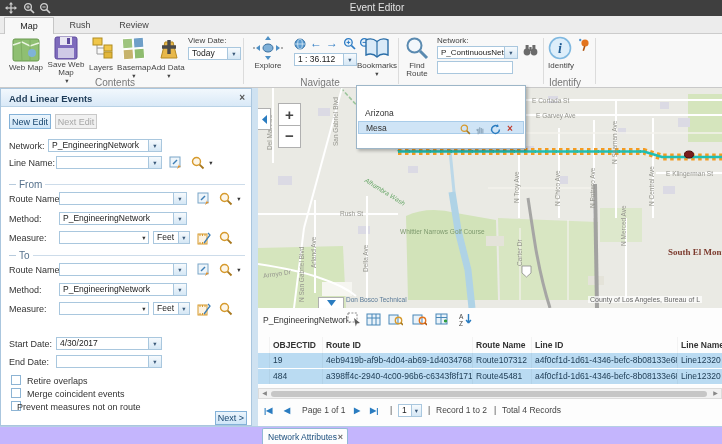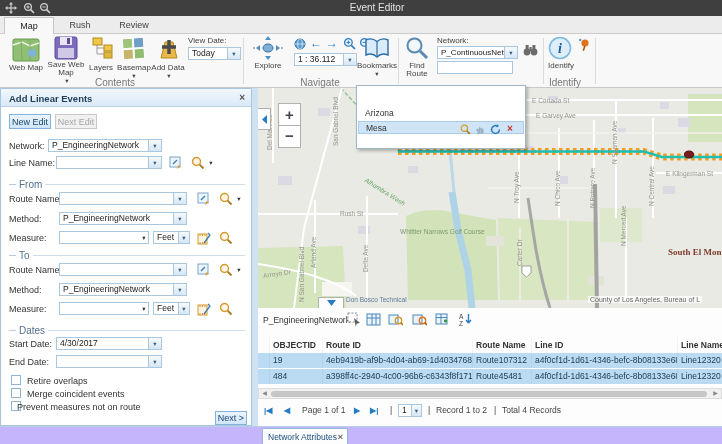--- a/index.html
+++ b/index.html
@@ -324,25 +324,20 @@
   <svg class="abs" style="left:196px;top:213px" width="14" height="14" viewBox="0 0 14 14">
       <rect x="1" y="3" width="9" height="10" fill="#fdf3e2" stroke="#d69a2d"></rect>
       <path d="M3 3v2 M5.5 3v2 M8 3v2 M3 13v-2 M5.5 13v-2 M8 13v-2" stroke="#d69a2d"></path>
       <path d="M11 2 l2 2 -6 8" fill="none" stroke="#3e7fb5" stroke-width="1.3"></path>
     </svg>
   <svg class="abs" style="left:218px;top:213px" width="14" height="14" viewBox="0 0 14 14">
       <circle cx="5.5" cy="5.5" r="4" fill="#fdf6e8" stroke="#d69a2d" stroke-width="1.4"></circle>
       <line x1="8.6" y1="8.6" x2="12.5" y2="12.5" stroke="#a8781e" stroke-width="1.8"></line>
     </svg>
 
-  <div class="abs sect" style="left:8px;top:236px;width:236px">
-    <span class="pre-dash"></span>
-      <span class="t">Dates</span>
-      <span class="line"></span>
-  </div>
   <div class="abs plabel" style="left:8px;top:250px">Start Date:</div>
   <div class="abs dd" style="left:55px;top:248px;width:93px">4/30/2017</div>
   <div class="abs ddbtn" style="left:148px;top:248px">▾</div>
   <div class="abs plabel" style="left:8px;top:268px">End Date:</div>
   <div class="abs dd" style="left:55px;top:266px;width:93px"></div>
   <div class="abs ddbtn" style="left:148px;top:266px">▾</div>
 
   <div class="abs chk" style="left:10px;top:286px"></div>
   <div class="abs plabel" style="left:26px;top:287px">Retire overlaps</div>
   <div class="abs chk" style="left:10px;top:299px"></div>

